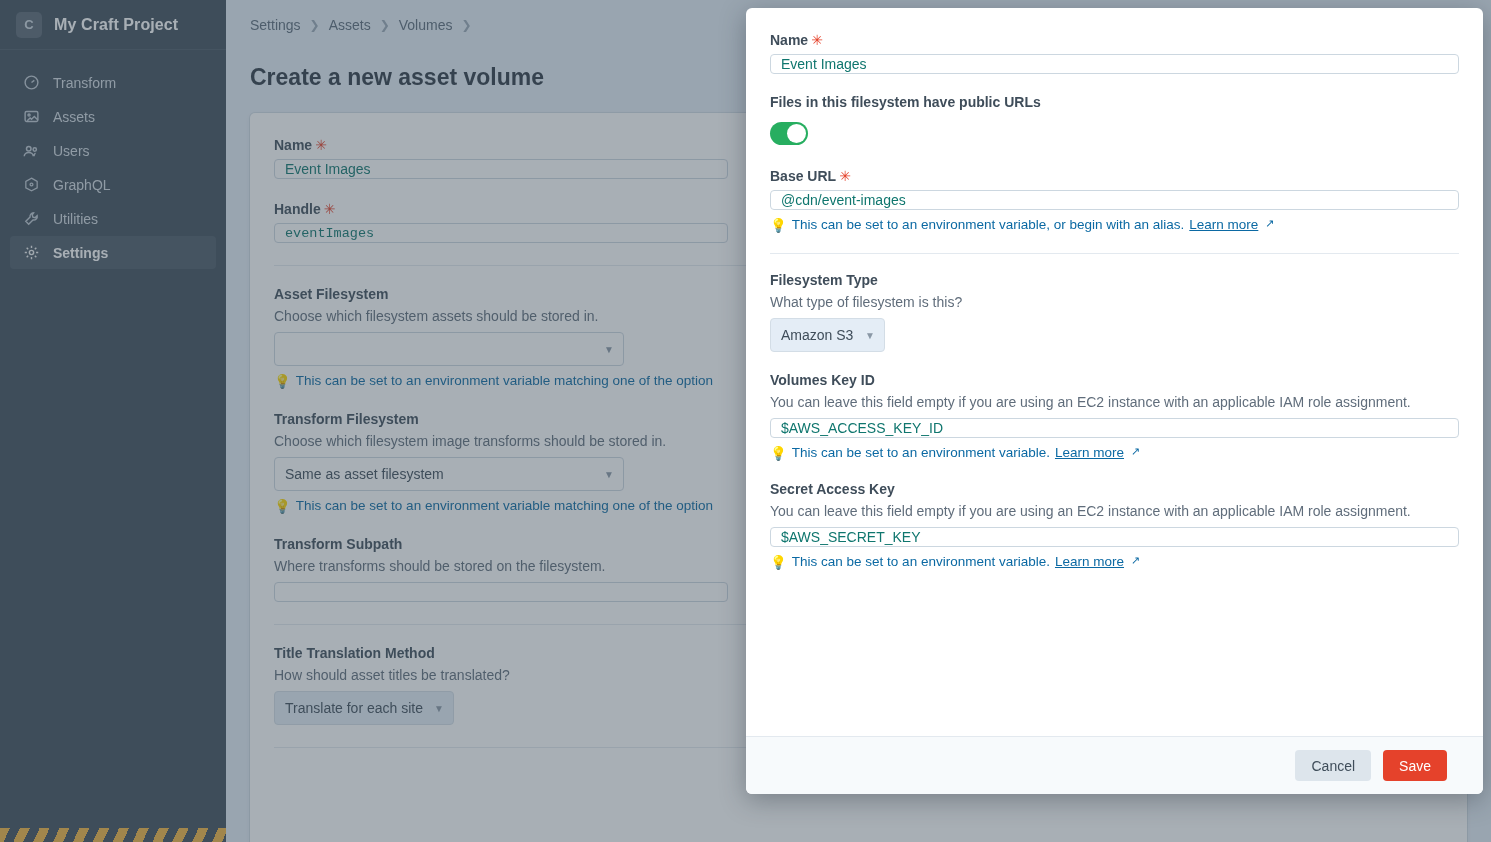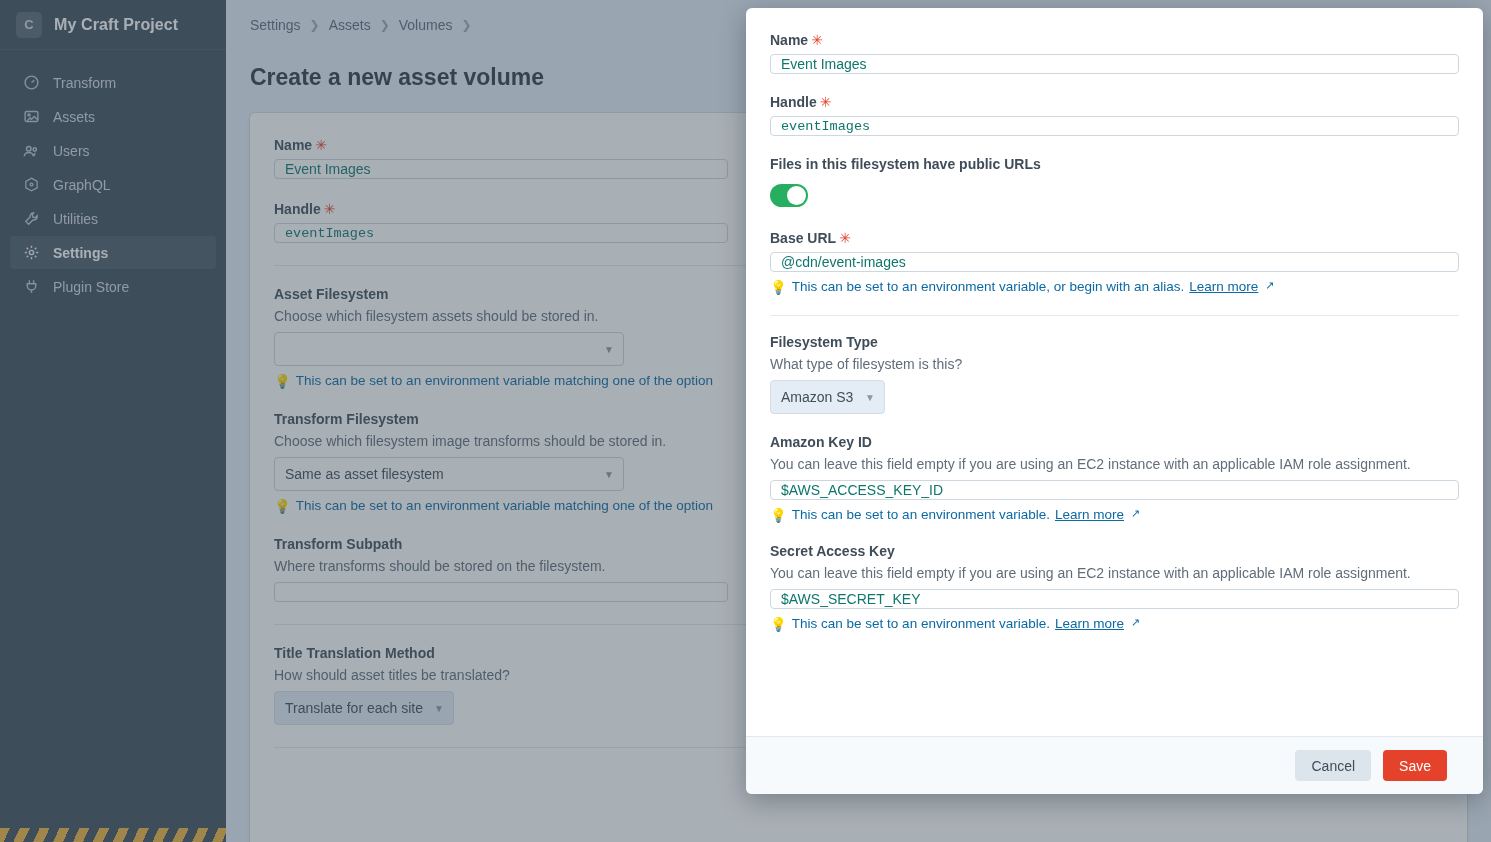--- a/index.html
+++ b/index.html
@@ -207,29 +207,20 @@
       <div class="nav-item active">
         <span class="nav-icon">
           <svg width="17" height="17" viewBox="0 0 24 24" fill="none" stroke="#ffffff" stroke-width="2">
               <circle cx="12" cy="12" r="3"></circle>
               <path d="M12 2.5v3M12 18.5v3M2.5 12h3M18.5 12h3M5.2 5.2l2.1 2.1M16.7 16.7l2.1 2.1M18.8 5.2l-2.1 2.1M7.3 16.7l-2.1 2.1"></path>
             </svg>
         </span>
         <span>Settings</span>
       </div>
 
-      <div class="nav-item">
-        <span class="nav-icon">
-          <svg width="17" height="17" viewBox="0 0 24 24" fill="none" stroke="#cbd4dd" stroke-width="2">
-              <path d="M9 3v5M15 3v5M6 8h12v3a6 6 0 01-12 0z"></path>
-              <path d="M12 17v4"></path>
-            </svg>
-        </span>
-        <span>Plugin Store</span>
-      </div>
 
     </div>
     <div class="sidebar-stripes"></div>
   </div>
 
   <div class="main">
     <div class="breadcrumb">
       <span class="crumb">Settings</span>
       <span class="crumb-sep">❯</span>
       <span class="crumb">Assets</span>
@@ -306,24 +297,20 @@
   <div class="modal-shade"></div>
 
   <div class="modal">
     <div class="modal-body">
 
       <div class="field">
         <span class="field-label">Name</span><span class="req">✳</span>
         <input class="text-input" value="Event Images" style="">
       </div>
 
-      <div class="field">
-        <span class="field-label">Handle</span><span class="req">✳</span>
-        <input class="text-input mono" value="eventImages" style="">
-      </div>
 
       <div class="field">
         <span class="field-label">Files in this filesystem have public URLs</span>
         <div style="margin-top:6px">
           <span class="lightswitch"><span class="knob"></span></span>
         </div>
       </div>
 
       <div class="field">
         <span class="field-label">Base URL</span><span class="req">✳</span>
@@ -341,21 +328,21 @@
       <div class="field">
         <span class="field-label">Filesystem Type</span>
         <p class="field-instr">What type of filesystem is this?</p>
         <span class="select grey">
           <select><option>Amazon S3</option></select>
           <span class="chev">▼</span>
         </span>
       </div>
 
       <div class="field">
-        <span class="field-label">Amazon Key ID</span>
+        <span class="field-label">Volumes Key ID</span>
         <p class="field-instr">You can leave this field empty if you are using an EC2 instance with an applicable IAM role assignment.</p>
         <input class="text-input" value="$AWS_ACCESS_KEY_ID" style="">
         <div class="tip">
           <span class="bulb">💡</span>
           <span>This can be set to an environment variable.</span>
           <a class="learn-more">Learn more</a>
             <span class="ext">↗</span>
         </div>
       </div>
 

